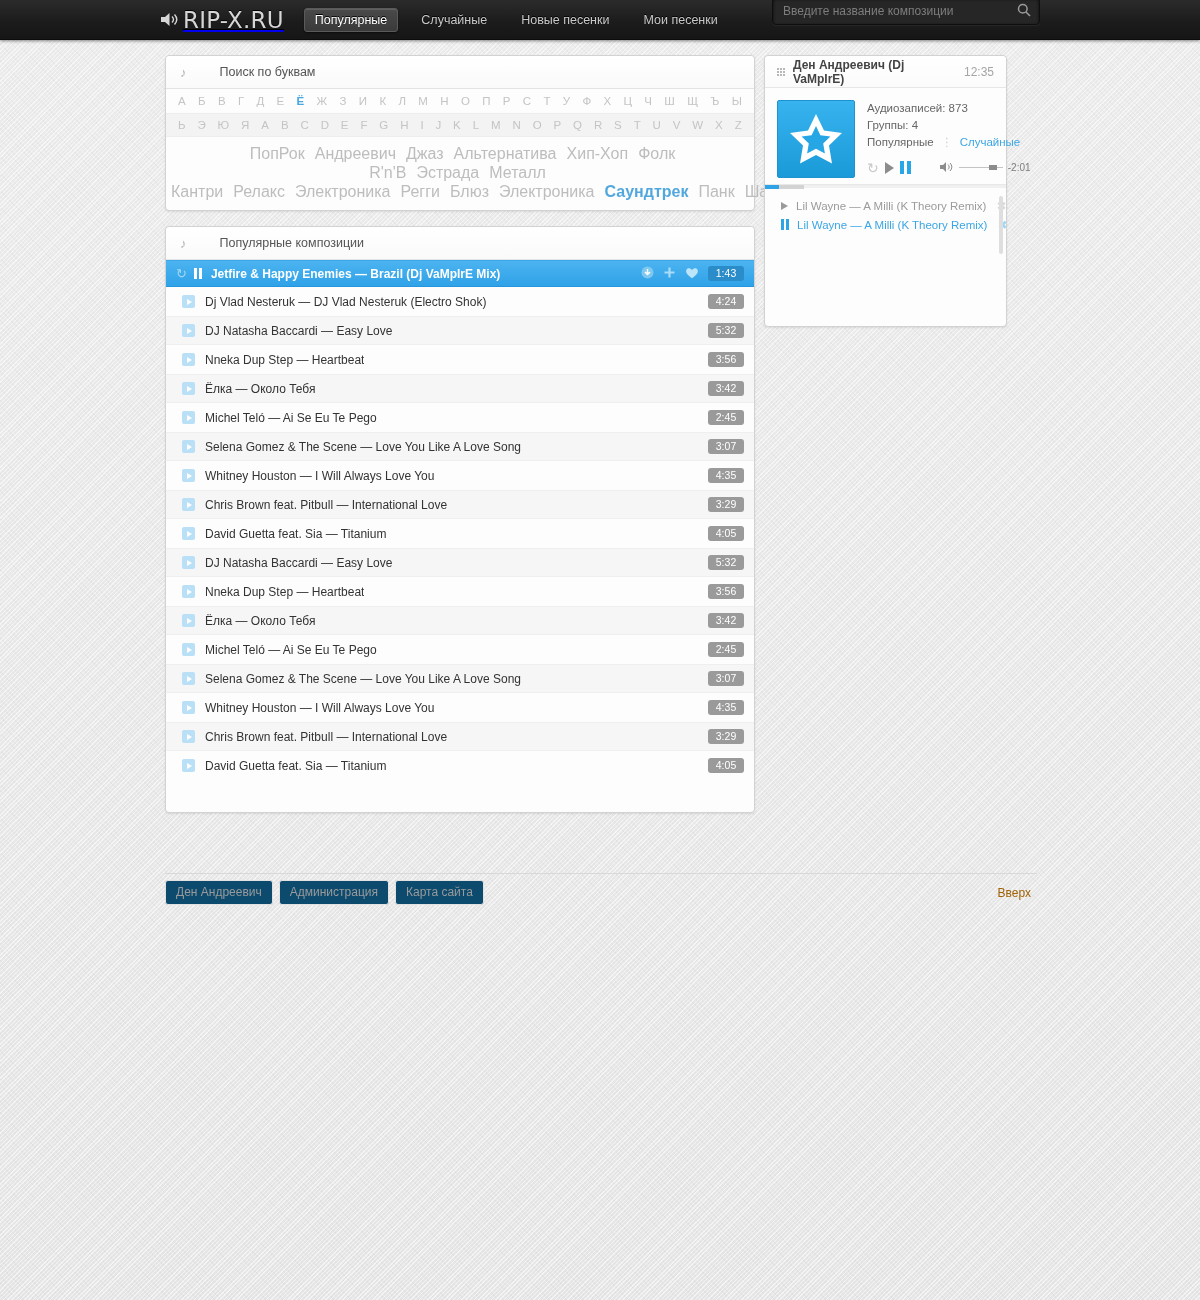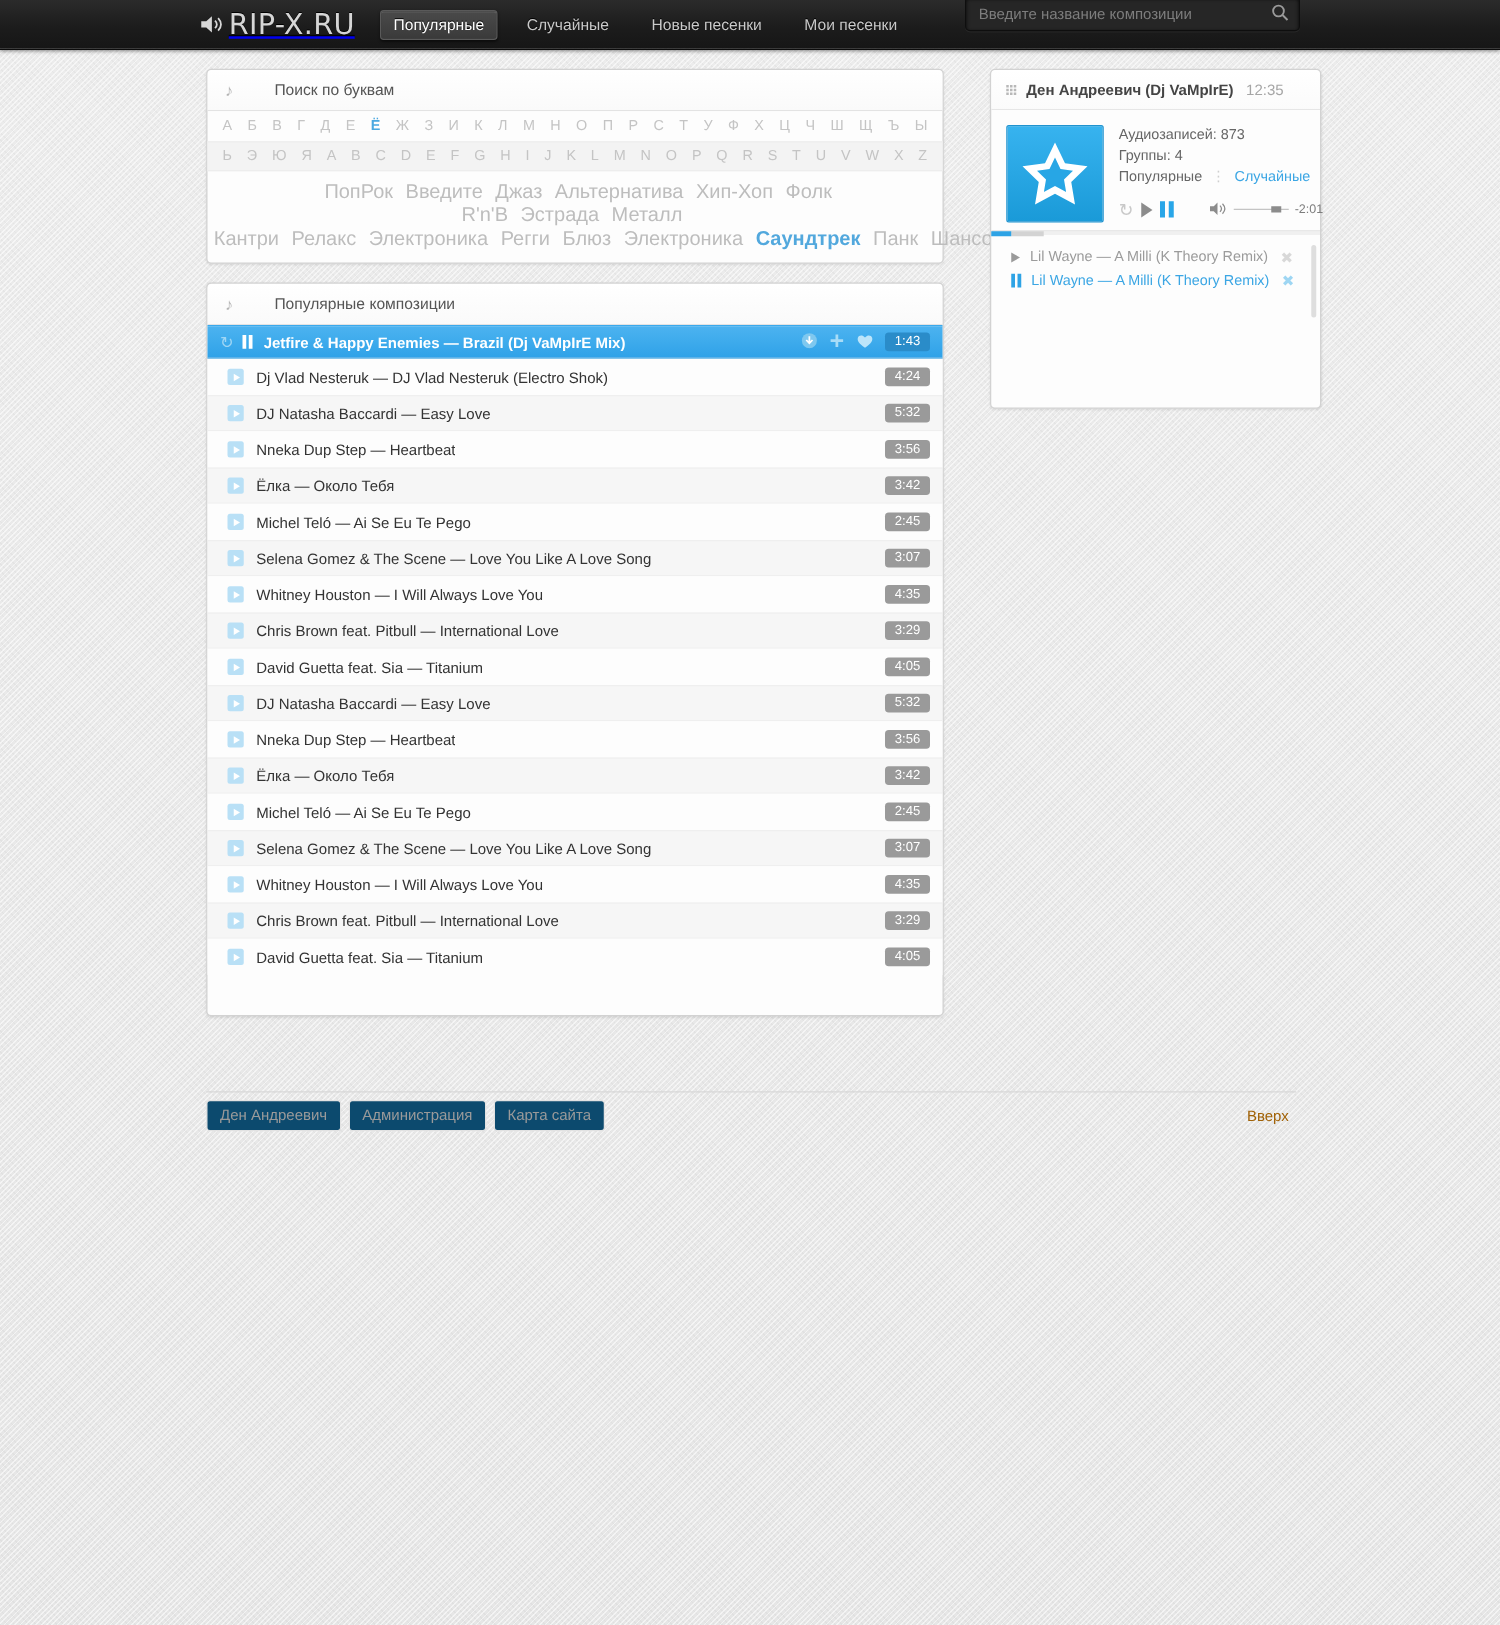--- a/index.html
+++ b/index.html
@@ -57,21 +57,21 @@
     flex: 1; background: transparent; border: 0; outline: none;
     color: #8e8e8e; font-size: 12px; padding: 0 10px;
     font-family: "Liberation Sans", sans-serif;
   }
   .search-input::placeholder { color: #7d7d7d; }
   .search-icon { width: 30px; text-align: center; color: #9a9a9a; font-size: 14px; }
 
   
   .page { position: absolute; left: 0; top: 40px; width: 1200px; }
   .col-left { position: absolute; left: 165px; top: 15px; width: 590px; }
-  .col-right { position: absolute; left: 792px; top: 15px; width: 265px; }
+  .col-right { position: absolute; left: 764px; top: 15px; width: 243px; }
 
   
   .panel {
     background: #fdfdfd;
     border: 1px solid #d2d2d2;
     border-radius: 4px;
     box-shadow: 0 1px 2px rgba(0,0,0,.09);
   }
   .panel-head {
     height: 33px; display: flex; align-items: center; gap: 9px;
@@ -309,21 +309,21 @@
           <a href="#" class="alpha">R</a>
           <a href="#" class="alpha">S</a>
           <a href="#" class="alpha">T</a>
           <a href="#" class="alpha">U</a>
           <a href="#" class="alpha">V</a>
           <a href="#" class="alpha">W</a>
           <a href="#" class="alpha">X</a>
           <a href="#" class="alpha">Z</a>
         </div>
       <div class="genres">
-        <div class="genre-line" id="genre-line-1"><a href="#" class="genre">ПопРок</a><a href="#" class="genre">Введите</a><a href="#" class="genre">Джаз</a><a href="#" class="genre">Альтернатива</a><a href="#" class="genre">Хип-Хоп</a><a href="#" class="genre">Фолк R'n'B</a><a href="#" class="genre">Эстрада</a><a href="#" class="genre">Металл</a></div>
+        <div class="genre-line" id="genre-line-1"><a href="#" class="genre">ПопРок</a><a href="#" class="genre">Андреевич</a><a href="#" class="genre">Джаз</a><a href="#" class="genre">Альтернатива</a><a href="#" class="genre">Хип-Хоп</a><a href="#" class="genre">Фолк R'n'B</a><a href="#" class="genre">Эстрада</a><a href="#" class="genre">Металл</a></div>
         <div class="genre-line" id="genre-line-2"><a href="#" class="genre">Кантри</a><a href="#" class="genre">Релакс</a><a href="#" class="genre">Электроника</a><a href="#" class="genre">Регги</a><a href="#" class="genre">Блюз</a><a href="#" class="genre">Электроника</a><a href="#" class="genre active">Саундтрек</a><a href="#" class="genre">Панк</a><a href="#" class="genre">Шансон</a></div>
       </div>
     </div>
 
     <div class="panel" style="margin-top:15px;">
       <div class="panel-head">
         <span class="note-icon">♪</span>
         <span class="title">Популярные композиции</span>
       </div>
 

